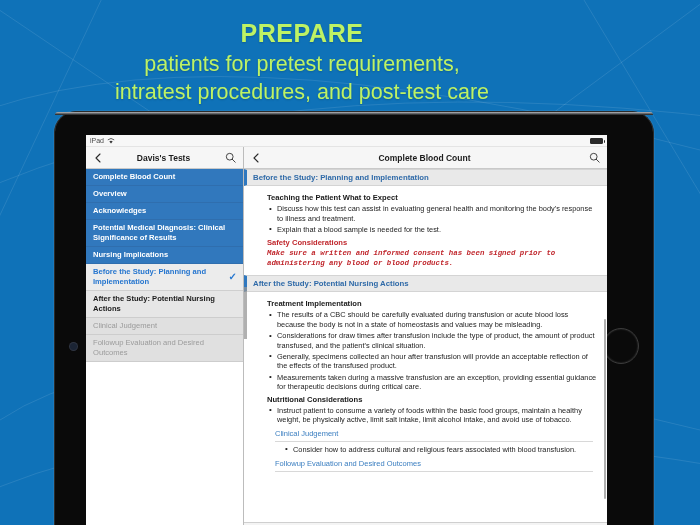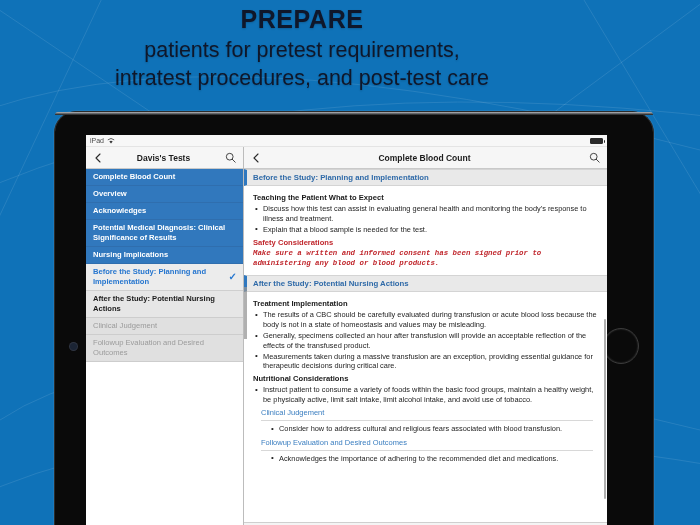--- a/index.html
+++ b/index.html
@@ -14,22 +14,22 @@
     width: 700px; height: 525px;
     background: #0f72b8;
     overflow: hidden;
   }
 
   
   #bg-lines { position: absolute; inset: 0; width: 700px; height: 525px; }
 
   
   #headline {
-    position: absolute; left: 0; top: 2px; width: 604px;
-    text-align: center; color: #0f172a;
+    position: absolute; left: 0; top: 16px; width: 604px;
+    text-align: center; color: #bef264;
     text-shadow: 0 1px 2px rgba(0,0,0,.18);
   }
   #headline .kicker {
     font-size: 25px; font-weight: bold; letter-spacing: .6px; line-height: 34px;
   }
   #headline .sub {
     font-size: 21.5px; font-weight: normal; line-height: 27px; margin-top: 1px;
   }
 
   
@@ -145,21 +145,21 @@
   }
   .sec-head {
     background: #e9e9e9;
     border-left: 3px solid #2f78bf;
     border-top: 1px solid #d4d4d4;
     border-bottom: 1px solid #d4d4d4;
     color: #2f6aa8;
     font-size: 7.8px; font-weight: bold;
     padding: 3px 6px 3px 6px;
   }
-  .body-block { padding: 4px 10px 4px 9px; }
+  .body-block { padding: 4px 10px 4px 23px; }
   .h-sub {
     font-size: 7.6px; font-weight: bold; color: #1a1a1a;
     margin: 3px 0 2px 0;
   }
   .h-safety {
     font-size: 7.6px; font-weight: bold; color: #c0272d;
     margin: 4px 0 2px 0;
   }
   .p-safety {
     font-size: 7.4px; font-style: italic; font-weight: bold; color: #c0272d;
@@ -321,40 +321,38 @@
               <div class="h-safety">Safety Considerations</div>
               <div class="p-safety">Make sure a written and informed consent has been signed prior to administering any blood or blood products.</div>
             </div>
 
             <div class="sec-head">After the Study: Potential Nursing Actions</div>
 
             <div class="body-block">
               <div class="h-sub">Treatment Implementation</div>
               <ul class="bl">
                 <li>The results of a CBC should be carefully evaluated during transfusion or acute blood loss because the body is not in a state of homeostasis and values may be misleading.</li>
+                <li>Considerations for draw times after transfusion include the type of product, the amount of product transfused, and the patient's clinical situation.</li>
                 <li>Generally, specimens collected an hour after transfusion will provide an acceptable reflection of the effects of the transfused product.</li>
                 <li>Measurements taken during a massive transfusion are an exception, providing essential guidance for therapeutic decisions during critical care.</li>
               </ul>
 
               <div class="h-sub">Nutritional Considerations</div>
               <ul class="bl">
                 <li>Instruct patient to consume a variety of foods within the basic food groups, maintain a healthy weight, be physically active, limit salt intake, limit alcohol intake, and avoid use of tobacco.</li>
               </ul>
 
               <div class="link-head">Clinical Judgement</div>
               <div class="rule"></div>
               <ul class="bl indented">
                 <li>Consider how to address cultural and religious fears associated with blood transfusion.</li>
               </ul>
 
               <div class="link-head">Followup Evaluation and Desired Outcomes</div>
               <div class="rule"></div>
-              <ul class="bl indented">
-                <li>Acknowledges the importance of adhering to the recommended diet and medications.</li>
-              </ul>
             </div>
 
             <div id="vscroll"></div>
             <div id="lscroll"></div>
           </div>
 
           <div id="toolbar">
             
             
           </div>

